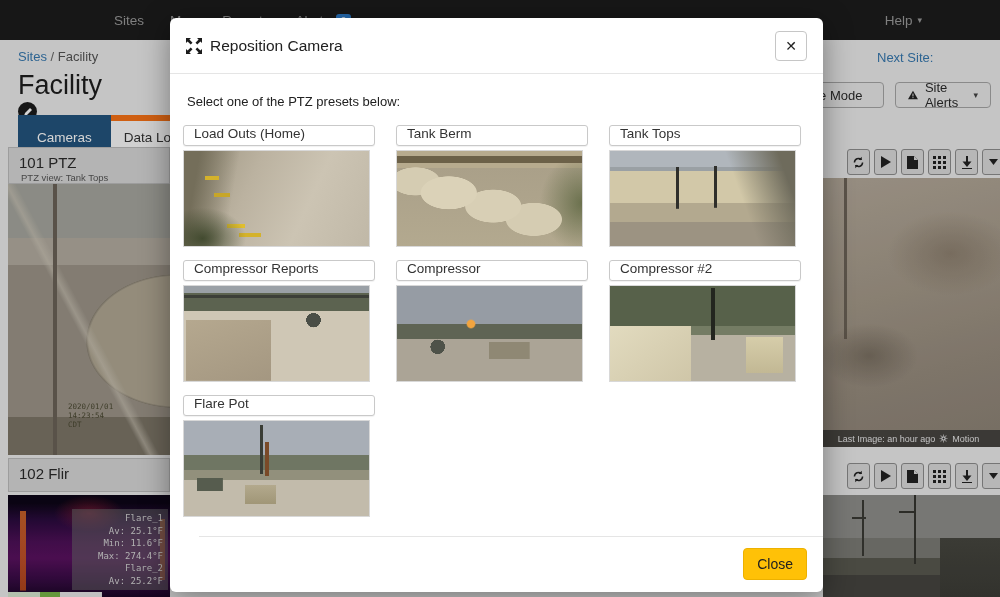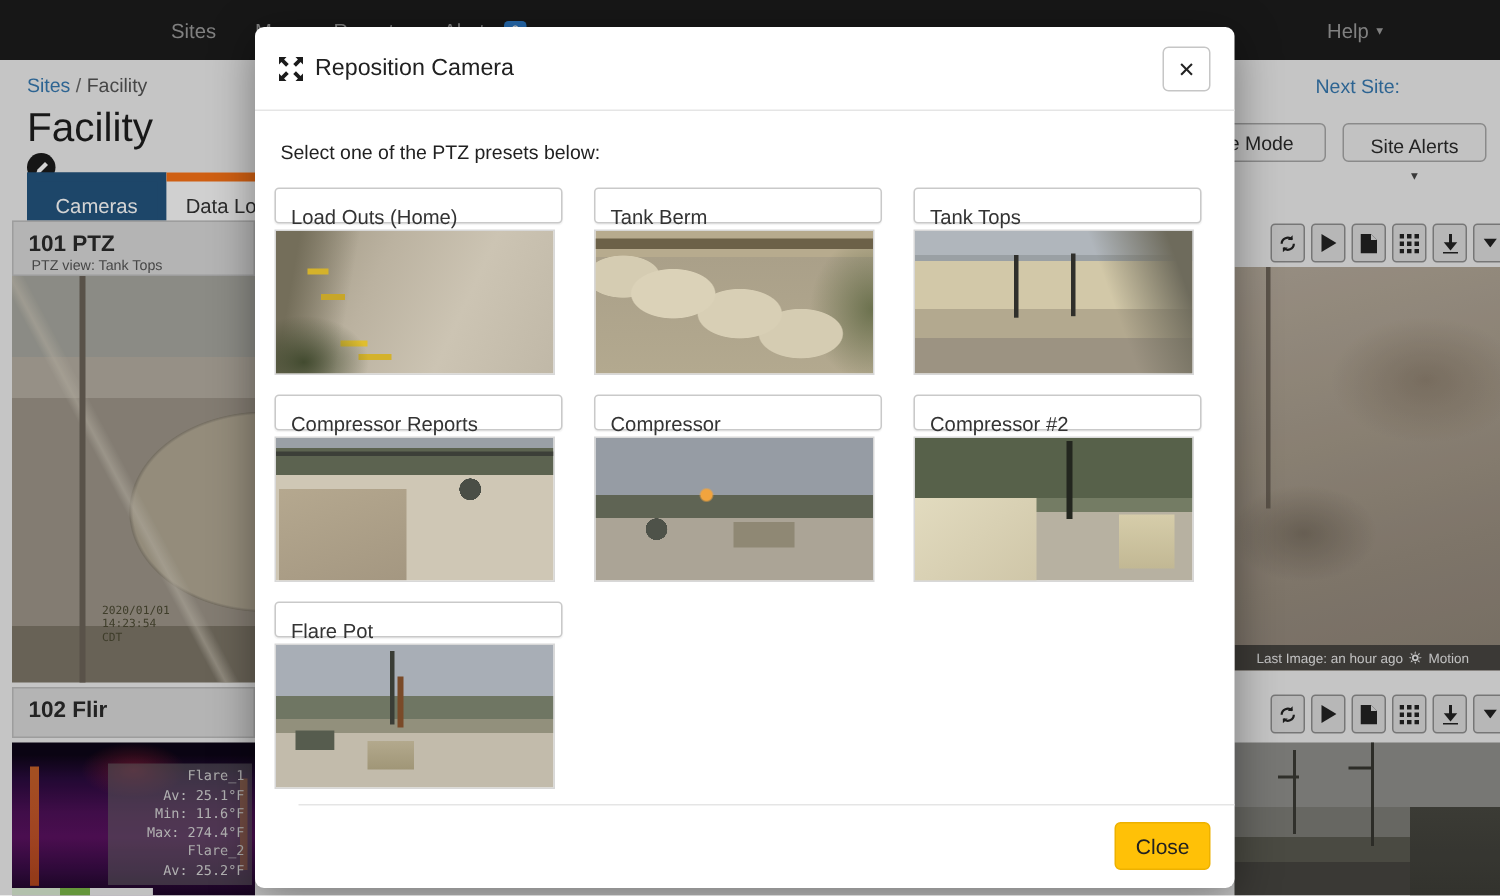--- a/index.html
+++ b/index.html
@@ -23,29 +23,29 @@
   .crumbs .cur { color:#555; }
   .next-site { position:absolute; left:877px; top:50px; font-size:13px; color:#3779b0; }
 
   .page-title { position:absolute; left:18px; top:70px; font-size:27px; font-weight:500; color:#1d1d1d; }
   .edit-circle { position:absolute; left:18px; top:102px; width:19px; height:19px; border-radius:50%;
                  background:#1b1b1b; display:flex; align-items:center; justify-content:center; }
 
   .btn-gray { position:absolute; height:26px; background:#eaeaea; border:1px solid #a7a7a7; border-radius:4px;
               font-size:13px; color:#2b2b2b; display:flex; align-items:center; gap:7px; padding:0 12px; }
   .btn-enhance { left:762px; top:82px; width:122px; }
-  .btn-alerts  { left:895px; top:82px; width:96px;flex-direction:column; }
+  .btn-alerts  { left:895px; top:82px; width:96px; }
 
   .tabs { position:absolute; left:18px; top:115px; display:flex; }
   .tab { height:27px; padding:16px 13px; font-size:13.5px; display:flex; align-items:center; border:6px solid #f97316; }
   .tab.active { background:#24557f; color:#fff; border-color:#24557f; }
   .tab.inactive { background:#fbfbfb; color:#333; border-left:none; }
 
   .panel-hd { position:absolute; background:#d9d9d9; border:1px solid #bdbdbd; }
-  .panel-hd .pid { font-size:15px; color:#2b2b2b; padding:6px 0 0 10px;font-weight:bold; }
+  .panel-hd .pid { font-size:15px; color:#2b2b2b; padding:6px 0 0 10px; }
   .panel-hd .psub { font-size:9.5px; color:#555; padding:1px 0 0 12px; }
 
   .toolbar { position:absolute; display:flex; gap:4px; }
   .tbtn { width:23px; height:26px; background:#dcdcdc; border:1px solid #8f8f8f; border-radius:3px;
           display:flex; align-items:center; justify-content:center; }
 
   
   .photo { position:absolute; overflow:hidden; }
   .photo-101 { left:8px; top:184px; width:166px; height:271px;
     background:
@@ -97,21 +97,21 @@
            border-radius:6px; box-shadow:0 6px 30px rgba(0,0,0,.4); display:flex; flex-direction:column; }
   .m-head { height:56px; border-bottom:1px solid #e5e5e5; display:flex; align-items:center; padding:0 16px; }
   .m-title { font-size:15.5px; color:#212121; margin-left:8px; }
   .m-close { margin-left:auto; width:32px; height:30px; border:1px solid #c6c6c6; border-radius:4px; background:#fff;
              font-size:14px; color:#222; display:flex; align-items:center; justify-content:center; }
   .m-body { flex:1; padding:18px 13px 0 13px; }
   .m-instr { font-size:13px; color:#212121; margin:2px 0 16px 4px; }
   .grid { display:grid; grid-template-columns:repeat(3,192px); column-gap:21px; row-gap:13px; }
   .card { display:flex; flex-direction:column; }
   .plabel { border:1px solid #c9c9c9; border-radius:3px; background:#fff; font-size:13.5px; color:#333;
-            padding:11px 10px; height:21px; box-shadow:0 1px 1px rgba(0,0,0,.06); }
+            padding:0 10px; height:21px; box-shadow:0 1px 1px rgba(0,0,0,.06); }
   .thumb { width:187px; height:97px; margin-top:4px; border:1px solid #d8d8d8; }
 
   .t-loadouts { background:
       radial-gradient(62px 44px at 10% 92%, rgba(58,68,40,.9), rgba(58,68,40,0) 70%),
       linear-gradient(#e0be2e,#e0be2e) 26% 80%/18px 4px no-repeat,
       linear-gradient(#d4b22b,#d4b22b) 34% 90%/22px 4px no-repeat,
       linear-gradient(#d4b22b,#d4b22b) 12% 28%/14px 4px no-repeat,
       linear-gradient(#c7a629,#c7a629) 18% 46%/16px 4px no-repeat,
       linear-gradient(100deg, #746e5a 0 8%, rgba(116,110,90,0) 28%),
       linear-gradient(115deg, #9a927e, #bbb2a0 35%, #ccc4b3 65%, #c0b8a7); }

